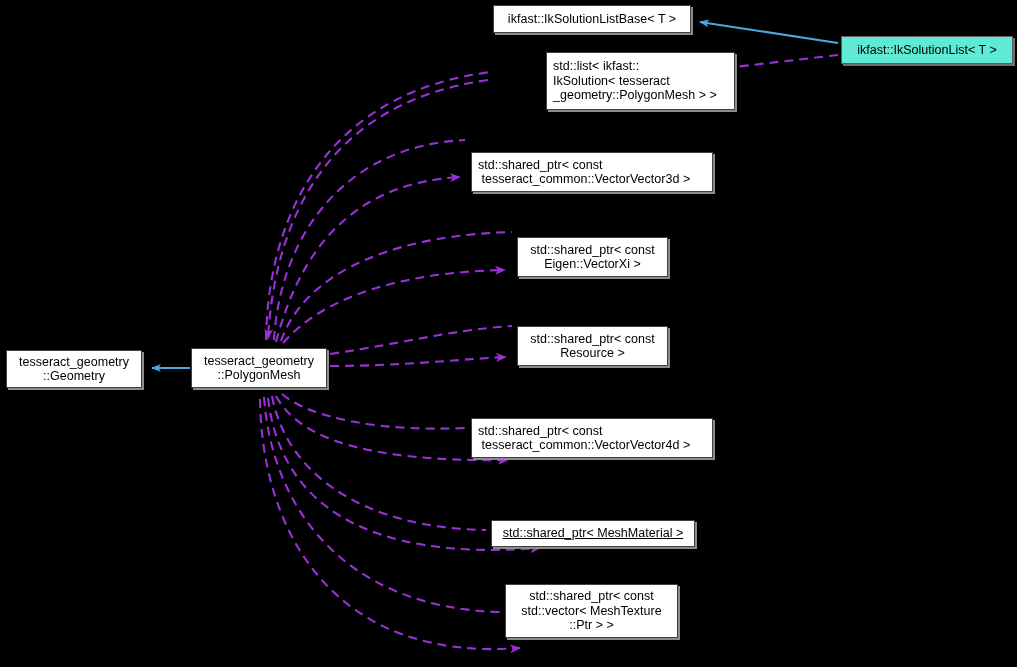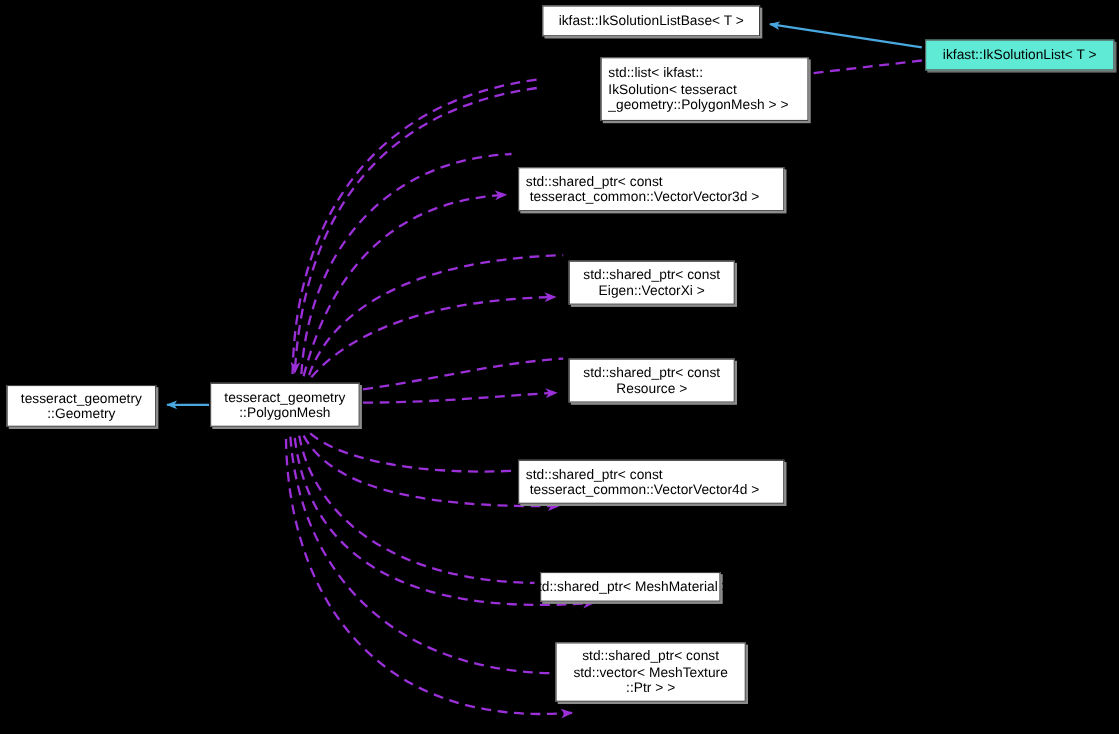--- a/index.html
+++ b/index.html
@@ -139,21 +139,21 @@
   <div class="node-box" style="left:517px; top:326px; width:151px; height:40px;">
     <span class="node-label">std::shared_ptr&lt; const
 Resource &gt;</span>
   </div>
 
   <div class="node-box" style="left:471px; top:418px; width:242px; height:40px; justify-content:flex-start;">
     <span class="node-label" style="text-align:left;">std::shared_ptr&lt; const
  tesseract_common::VectorVector4d &gt;</span>
   </div>
 
-  <div class="node-box" style="left:491px; top:520px; width:164px; height:27px;">
+  <div class="node-box" style="left:491px; top:520px; width:204px; height:27px;text-decoration:underline;">
     <span class="node-label">std::shared_ptr&lt; MeshMaterial &gt;</span>
   </div>
 
   <div class="node-box" style="left:505px; top:584px; width:173px; height:54px;">
     <span class="node-label">std::shared_ptr&lt; const
 std::vector&lt; MeshTexture
 ::Ptr &gt; &gt;</span>
   </div>
 
   <div class="node-box" style="left:191px; top:348px; width:136px; height:40px;">

